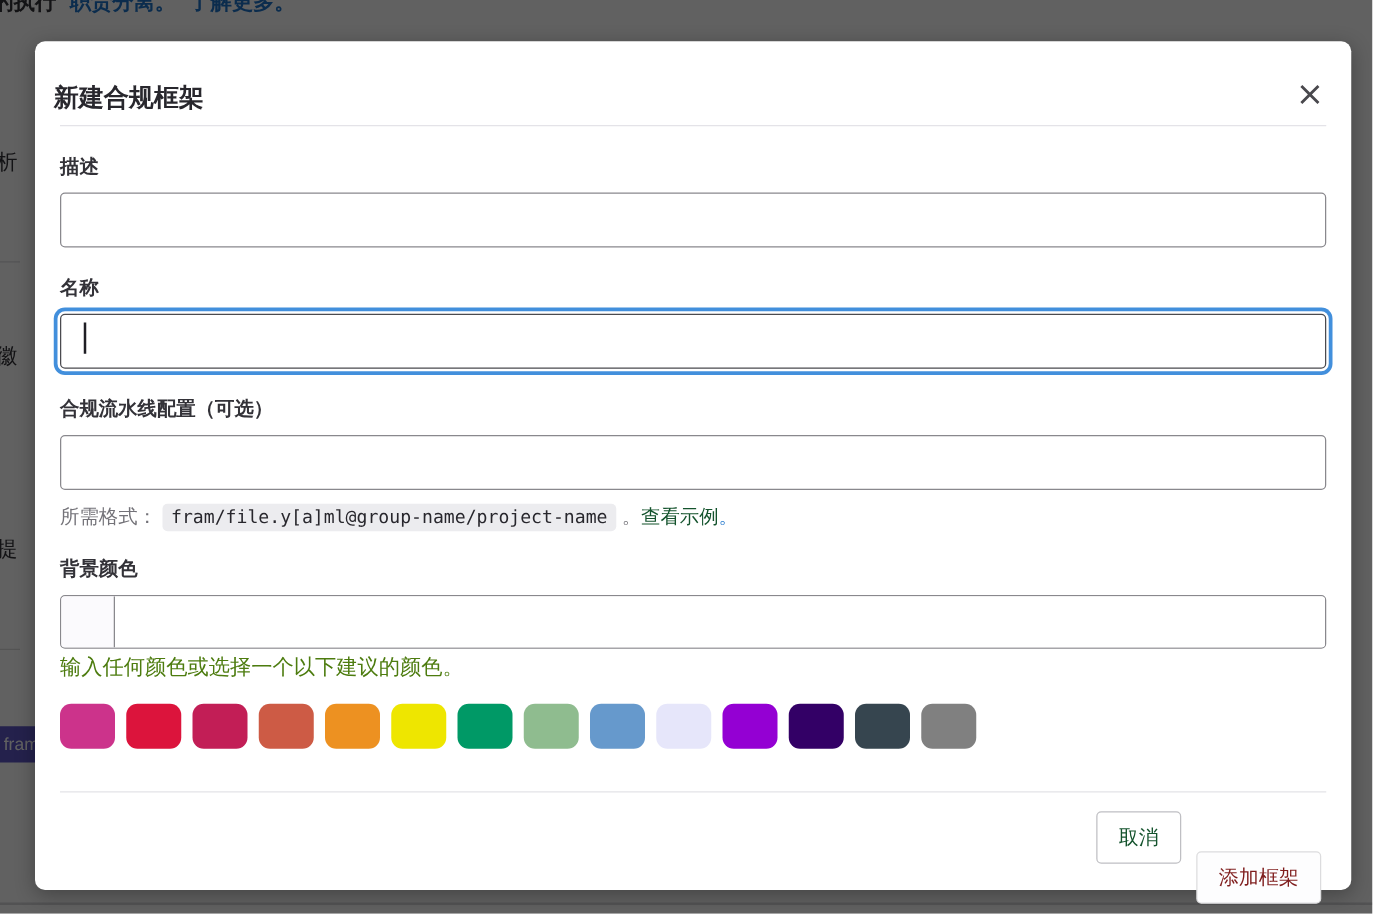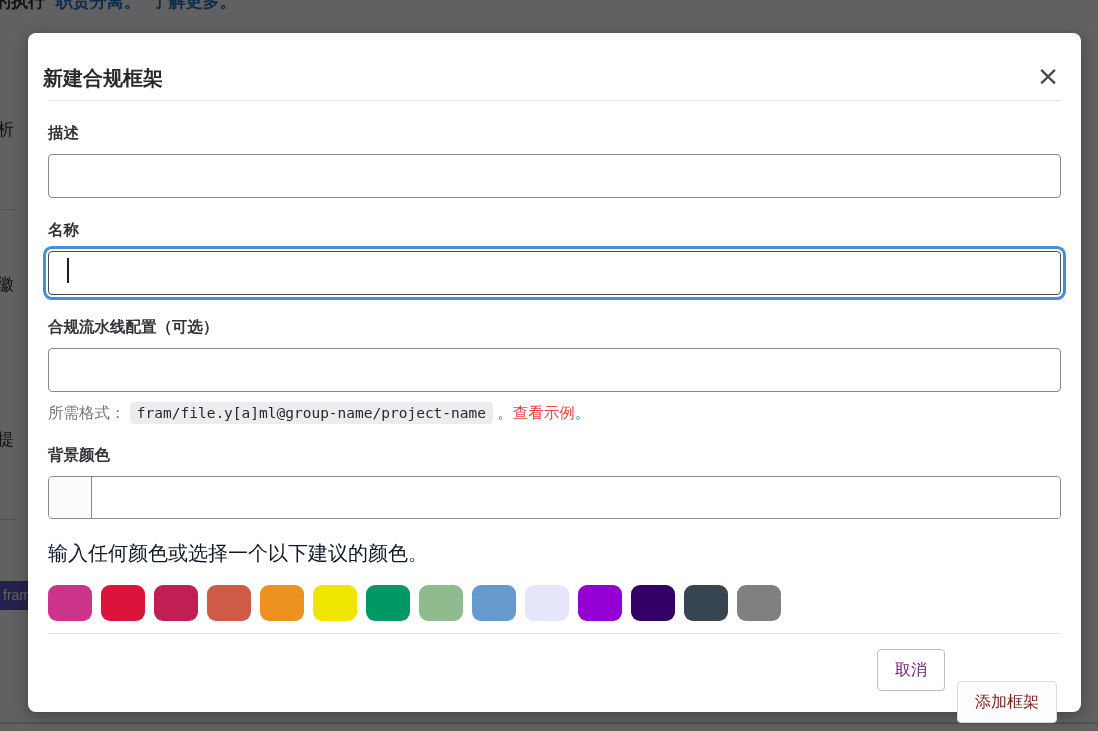--- a/index.html
+++ b/index.html
@@ -69,47 +69,47 @@
   .caret {
     position:absolute; left:19px; top:10px; width:2px; height:25px; background:#1f1e24;
   }
 
   .hint-row { margin-top:11px; font-size:15.5px; color:#737278; }
   .code-chip {
     font-family:"DejaVu Sans Mono","Liberation Mono",monospace;
     font-size:14.5px; color:#28272d; background:#ececef;
     border-radius:4px; padding:3px 7px;
   }
-  .hint-link { color:#ef4444; text-decoration:none; }
+  .hint-link { color:#14532d; text-decoration:none; }
   .hint-suffix { color:#1f75cb; }
 
   .color-input-group {
     display:flex; width:100%; height:43px;
     border:1px solid #89888d; border-radius:4px; overflow:hidden; background:#fff;
   }
   .color-preview {
     width:43px; height:100%; background:#fbfafd; border-right:1px solid #89888d;
   }
   .color-text-input {
     flex:1; border:none; outline:none; font-size:16px; padding:0 12px; color:#28272d;
   }
-  .color-helper { margin-top:21px; font-size:20px; color:#0f172a; }
+  .color-helper { margin-top:3px; font-size:17px; color:#4d7c0f; }
 
   .swatch-row { display:flex; gap:9px; margin-top:18px; }
   .swatch { width:44px; height:36px; border-radius:9px; cursor:pointer; }
 
   .modal-footer {
     display:flex; justify-content:flex-end; gap:12px;
     padding:15px 24px 0 24px; height:78px;
   }
   .btn {
     height:42px; padding:0 17px; font-size:16px; border-radius:4px; cursor:pointer;
     font-family:"Liberation Sans","DejaVu Sans",sans-serif;
   }
-  .btn-cancel { background:#fff; border:1px solid #bfbfc3; color:#701a75;text-align:center; }
+  .btn-cancel { background:#fff; border:1px solid #bfbfc3; color:#14532d;text-align:center; }
   .btn-submit { background:#fdfdfe; border:1px solid #dcdcde; color:#7f1d1d;margin-top:32px; }
 </style>
 </head>
 <body>
 
 <div class="page">
   <div class="bg-top-text">
     <span>的执行</span>
     <a href="#">职责分离。</a>
     <a href="#">了解更多。</a>

